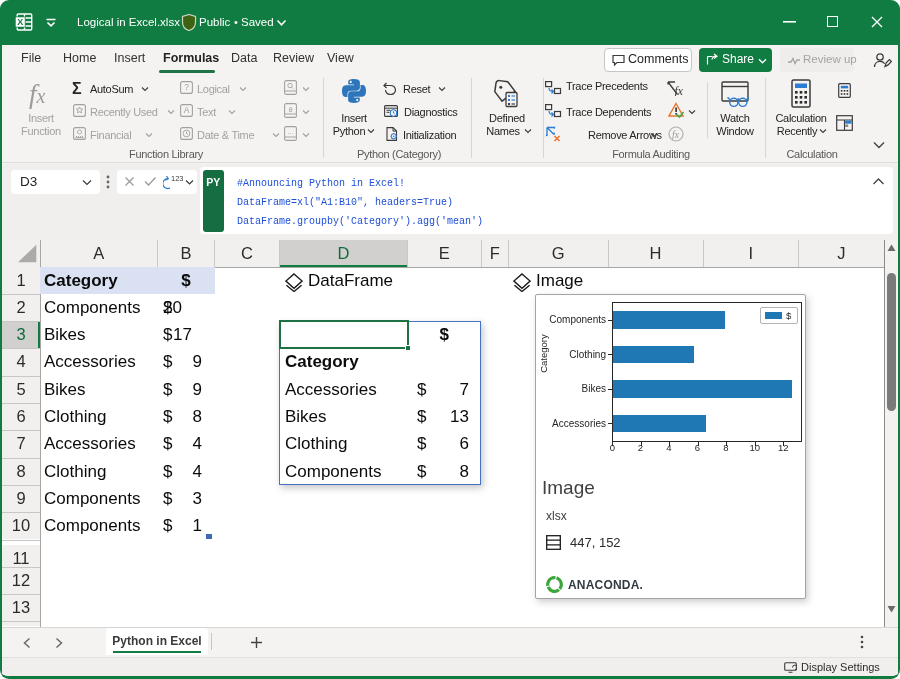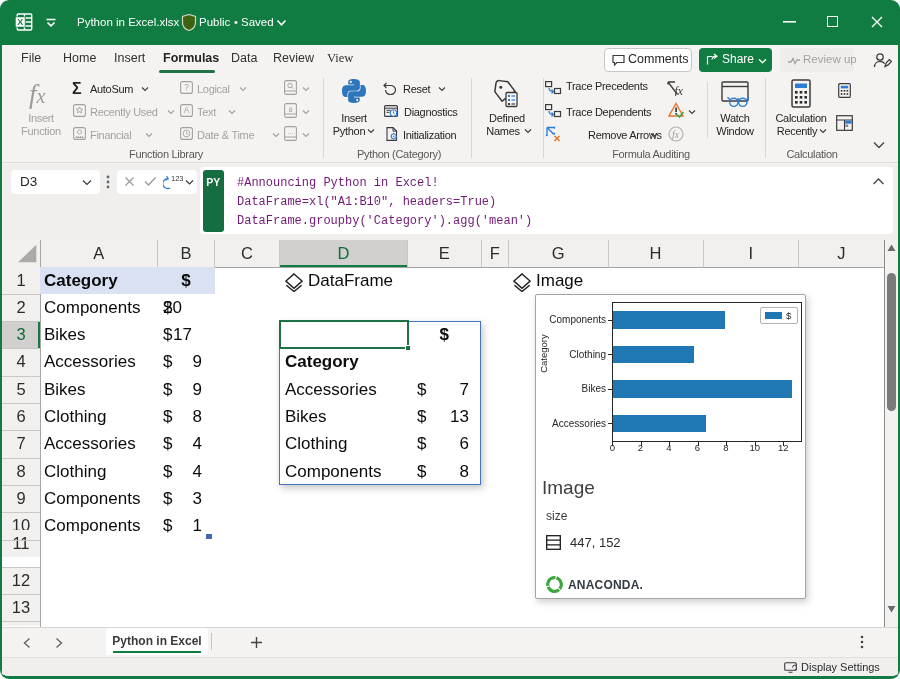--- a/index.html
+++ b/index.html
@@ -47,21 +47,21 @@
         <line x1="10.5" y1="14" x2="17.7" y2="14"></line>
       </g>
       <rect x="1" y="4.5" width="10.5" height="11" fill="#107C41"></rect>
       <rect x="1.7" y="5.2" width="9.1" height="9.6" fill="#fff" rx="0.5"></rect>
       <text x="6.2" y="12.6" font-size="9" font-weight="bold" fill="#107C41" text-anchor="middle" font-family="Liberation Sans">X</text>
     </svg>
     <svg class="abs" style="left:45px;top:18px" width="12" height="10" viewBox="0 0 12 10">
       <line x1="1.5" y1="1.5" x2="10.5" y2="1.5" stroke="#fff" stroke-width="1.7"></line>
       <path d="M2.5 4.5 L6 7.8 L9.5 4.5" fill="none" stroke="#fff" stroke-width="1.7"></path>
     </svg>
-    <div class="ttext" style="left:77px;font-size:11.5px;">Python in Excel.xlsx</div>
+    <div class="ttext" style="left:77px;font-size:11.5px;">Logical in Excel.xlsx</div>
     <svg class="abs" style="left:181px;top:14px" width="16" height="17" viewBox="0 0 16 17">
       <path d="M8 0.5 L14.5 2.5 L14.5 8 C14.5 12.5 11.5 15.5 8 16.5 C4.5 15.5 1.5 12.5 1.5 8 L1.5 2.5 Z" fill="#3F6212" stroke="#CBD8C2" stroke-width="1.2"></path>
     </svg>
     <div class="ttext" style="left:199px;font-size:11.5px;">Public</div>
     <div class="ttext" style="left:234px;">•</div>
     <div class="ttext" style="left:241px;font-size:11.5px;">Saved</div>
     <svg class="abs" style="left:276px;top:19px" width="11" height="8" viewBox="0 0 11 8">
       <path d="M1.5 1.5 L5.5 5.8 L9.5 1.5" fill="none" stroke="#fff" stroke-width="1.5"></path>
     </svg>
     <svg class="abs" style="left:783px;top:21px" width="13" height="2" viewBox="0 0 13 2">
@@ -73,21 +73,21 @@
     </svg>
   </div>
   <div id="tabrow">
     <div class="rtab" style="left:21px;">File</div>
     <div class="rtab" style="left:63px;">Home</div>
     <div class="rtab" style="left:114px;">Insert</div>
     <div class="rtab" style="left:163px;font-weight:bold;font-size:12.5px;color:#252423;">Formulas</div>
     <div class="abs" style="left:159px;top:25px;width:56px;height:2.5px;background:#217346;border-radius:2px;"></div>
     <div class="rtab" style="left:231px;">Data</div>
     <div class="rtab" style="left:273px;">Review</div>
-    <div class="rtab" style="left:327px;font-family:Liberation Serif, serif;">View</div>
+    <div class="rtab" style="left:327px;">View</div>
     <div class="abs" style="left:604px;top:3px;width:88px;height:24px;background:#fff;border:1px solid #C8C6C4;border-radius:4px;"></div>
     <svg class="abs" style="left:612px;top:9px" width="13" height="12" viewBox="0 0 13 12">
       <path d="M1 1.5 h11 v7 h-7 l-2.5 2.5 v-2.5 h-1.5 Z" fill="none" stroke="#3b3b3b" stroke-width="1.2"></path>
     </svg>
     <div class="abs" style="left:628px;top:3px;height:24px;line-height:23px;font-size:12.5px;color:#252423;">Comments</div>
     <div class="abs" style="left:699px;top:3px;width:73px;height:24px;background:#107C41;border-radius:4px;"></div>
     <svg class="abs" style="left:706px;top:8px" width="13" height="13" viewBox="0 0 13 13">
       <path d="M1.5 11.5 v-7 a1 1 0 0 1 1-1 h4" fill="none" stroke="#fff" stroke-width="1.2"></path>
       <path d="M6 6.5 C6.5 4 8.5 3 10.5 3.2 M8 1 l3 2.2 l-3 2.4" fill="none" stroke="#fff" stroke-width="1.2"></path>
     </svg>
@@ -361,21 +361,21 @@
       <text x="8" y="8" font-size="7.5" fill="#3b3b3b" font-family="Liberation Sans">123</text>
       <path d="M6 4.5 a5 5 0 1 0 2 9.5 M4.5 2 l1.8 2.8 -3 1.3" fill="none" stroke="#2B7CD3" stroke-width="1.2" transform="translate(-1,1)"></path>
     </svg>
     <svg class="abs" style="left:185px;top:15px" width="9" height="8" viewBox="0 0 9 8">
         <path d="M1 1.5 L4.5 5 L8 1.5" fill="none" stroke="#3b3b3b" stroke-width="1.2"></path>
       </svg>
 
     <div class="abs" style="left:200px;top:3px;width:693px;height:67px;background:#fff;border-radius:4px;"></div>
     <div class="abs" style="left:202.5px;top:6px;width:21.5px;height:61.5px;background:#156E41;border-radius:3px;"></div>
     <div class="abs" style="left:202.5px;top:12px;width:21.5px;height:13px;line-height:13px;text-align:center;font-size:10.5px;font-weight:bold;color:#fff;">PY</div>
-    <div class="abs" style="left:237px;top:10px;font-family:'Liberation Mono',monospace;font-size:12px;line-height:19px;color:#701a75;white-space:pre;">#Announcing Python in Excel!
+    <div class="abs" style="left:237px;top:10px;font-family:'Liberation Mono',monospace;font-size:10px;line-height:19px;color:#1d4ed8;white-space:pre;">#Announcing Python in Excel!
 DataFrame=xl("A1:B10", headers=True)
 DataFrame.groupby('Category').agg('mean')</div>
     <svg class="abs" style="left:872px;top:13px" width="13" height="9" viewBox="0 0 13 9">
         <path d="M1.5 7 L6.5 2 L11.5 7" fill="none" stroke="#444" stroke-width="1.3"></path>
       </svg>
   </div>
   <div id="grid">
 
     <div class="colhdr" style="left:0;width:38px;"></div>
     <svg class="abs" style="left:15px;top:4px" width="20" height="19" viewBox="0 0 20 19">
@@ -400,21 +400,21 @@
     <div class="rowhdr" style="top:53.8px;height:27.3px;line-height:27px;">2</div>
     <div class="rowhdr" style="top:81.1px;height:27.3px;line-height:27px;background:#D2D0CE;color:#0E6B3C;">3</div>
     <div class="abs" style="left:36px;top:81.1px;width:2px;height:27.3px;background:#107C41;"></div>
     <div class="rowhdr" style="top:108.4px;height:27.3px;line-height:27px;">4</div>
     <div class="rowhdr" style="top:135.7px;height:27.3px;line-height:27px;">5</div>
     <div class="rowhdr" style="top:163px;height:27.3px;line-height:27px;">6</div>
     <div class="rowhdr" style="top:190.3px;height:27.3px;line-height:27px;">7</div>
     <div class="rowhdr" style="top:217.6px;height:27.3px;line-height:27px;">8</div>
     <div class="rowhdr" style="top:244.9px;height:27.3px;line-height:27px;">9</div>
     <div class="rowhdr" style="top:272.2px;height:27.3px;line-height:27px;">10</div>
-    <div class="rowhdr" style="top:290px;height:27.3px;line-height:27px;">11</div>
+    <div class="rowhdr" style="top:305px;height:27.3px;line-height:27px;">11</div>
     <div class="rowhdr" style="top:326.8px;height:27.3px;line-height:27px;">12</div>
     <div class="rowhdr" style="top:354.1px;height:27.3px;line-height:27px;">13</div>
     <div class="rowhdr" style="top:381.4px;height:5.1px;"></div>
 
     <div class="hline" style="left:0;top:53.8px;width:38px;background:#C9C7C5;"></div>
     <div class="hline" style="left:0;top:81.1px;width:38px;background:#C9C7C5;"></div>
     <div class="hline" style="left:0;top:108.4px;width:38px;background:#C9C7C5;"></div>
     <div class="hline" style="left:0;top:135.7px;width:38px;background:#C9C7C5;"></div>
     <div class="hline" style="left:0;top:163px;width:38px;background:#C9C7C5;"></div>
     <div class="hline" style="left:0;top:190.3px;width:38px;background:#C9C7C5;"></div>
@@ -526,21 +526,21 @@
     <div class="abs" style="left:638.5px;top:201.5px;width:1px;height:4px;background:#262626;"></div>
     <div class="abs" style="left:667px;top:201.5px;width:1px;height:4px;background:#262626;"></div>
     <div class="abs" style="left:695.5px;top:201.5px;width:1px;height:4px;background:#262626;"></div>
     <div class="abs" style="left:724px;top:201.5px;width:1px;height:4px;background:#262626;"></div>
     <div class="abs" style="left:752.5px;top:201.5px;width:1px;height:4px;background:#262626;"></div>
     <div class="abs" style="left:781px;top:201.5px;width:1px;height:4px;background:#262626;"></div>
     <div class="abs" style="left:758px;top:67px;width:38px;height:17px;background:#fff;border:1px solid #B5B3B1;border-radius:2px;"></div>
     <div class="abs" style="left:763px;top:72px;width:17px;height:7px;background:#1F77B4;"></div>
     <div class="abs" style="left:784px;top:69.5px;font-size:9.5px;color:#262626;">$</div>
     <div class="abs" style="left:540px;top:237px;font-size:19px;color:#3f3f3f;">Image</div>
-    <div class="abs" style="left:544px;top:269px;font-size:12px;color:#3b3b3b;">size</div>
+    <div class="abs" style="left:544px;top:269px;font-size:12px;color:#3b3b3b;">xlsx</div>
     <svg class="abs" style="left:544px;top:294.5px" width="15" height="15" viewBox="0 0 15 15">
       <rect x="0.7" y="0.7" width="13.6" height="13.6" fill="none" stroke="#1b1b1b" stroke-width="1.3"></rect>
       <path d="M0.7 5.2 h13.6 M0.7 9.8 h13.6" stroke="#1b1b1b" stroke-width="1.3"></path>
     </svg>
     <div class="abs" style="left:568px;top:294.5px;font-size:13px;color:#2b2b2b;">447, 152</div>
     <svg class="abs" style="left:543px;top:335px" width="19" height="19" viewBox="0 0 19 19">
       <circle cx="9.5" cy="9.5" r="6.8" fill="none" stroke="#3CA63D" stroke-width="3.2" stroke-dasharray="13 1" transform="rotate(-70 9.5 9.5)"></circle>
     </svg>
     <div class="abs" style="left:566px;top:337.5px;font-size:12px;font-weight:bold;color:#343B40;letter-spacing:0.2px;">ANACONDA.</div>
 

